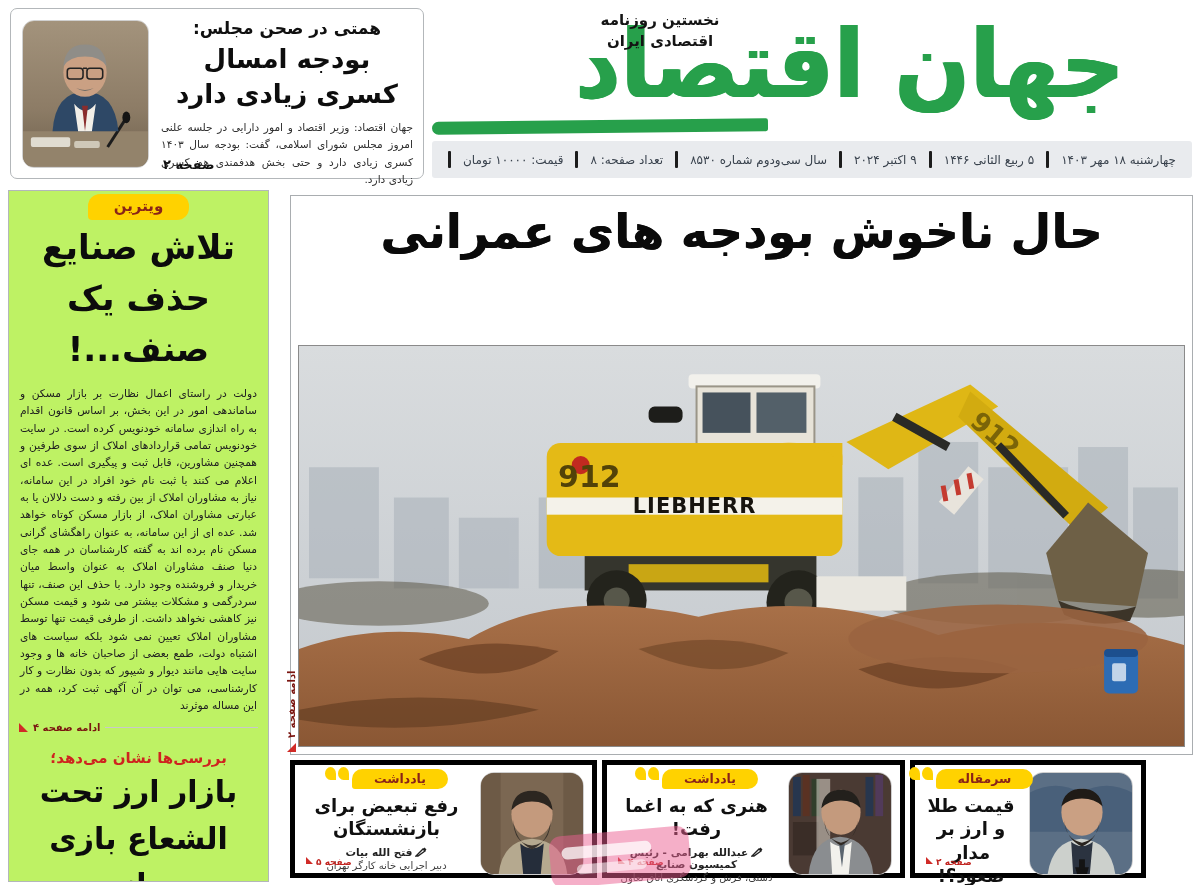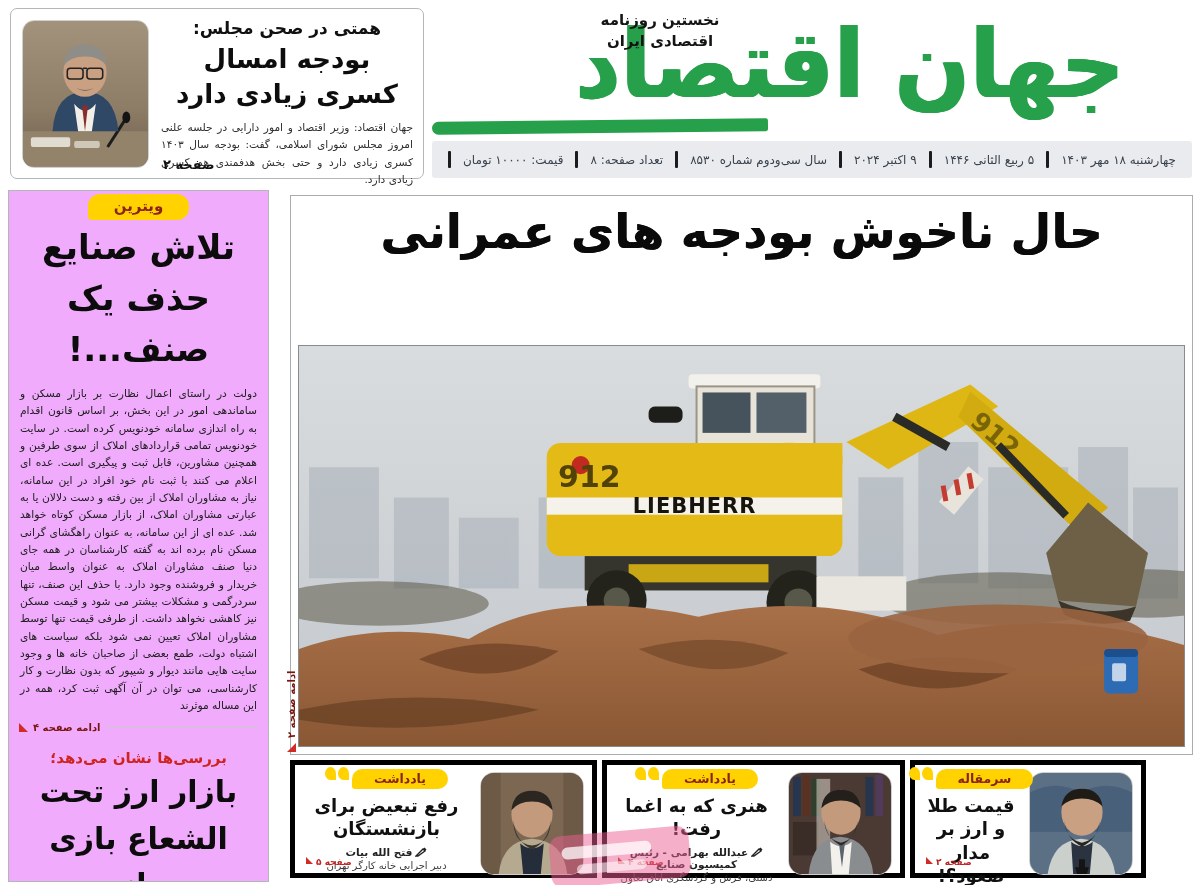--- a/index.html
+++ b/index.html
@@ -30,21 +30,21 @@
   .tagline { position:absolute; left:160px; top:10px; width:140px; text-align:center;
     font-size:15px; font-weight:bold; color:#141414; line-height:1.4; }
   .dateline { position:absolute; left:2px; top:141px; width:760px; height:37px;
     background:#e9ebee; border-radius:3px; display:flex; align-items:center;
     justify-content:space-between; padding:0 16px; direction:rtl; }
   .dl-item { font-size:12px; color:#39424d; white-space:nowrap; }
   .dl-sep { width:3px; height:17px; background:#1c1c1c; border-radius:1px; }
 
   
   .left-col { position:absolute; left:8px; top:190px; width:261px; height:692px;
-    border:1px solid #b3b7ba; background:#f0abfc; overflow:hidden; direction:rtl; }
+    border:1px solid #b3b7ba; background:#bef264; overflow:hidden; direction:rtl; }
   .v-badge-wrap { display:flex; justify-content:center; margin-top:3px; }
   .badge { background:#ffd200; color:#8a2418; font-weight:bold; font-size:15px;
     padding:3px 26px 5px; border-radius:12px 12px 12px 4px; }
   .kicker-red { color:#cf231f; font-weight:bold; font-size:15px; text-align:center; }
   .v-k1 { margin-top:15px; }
   .v-h1 { font-size:34px; font-weight:bold; color:#0c0c0c; text-align:center; line-height:1.5;
     margin-top:2px; letter-spacing:-1px; }
   .v-body { margin:10px 11px 0; font-size:10.7px; color:#202020; text-align:justify;
     line-height:1.62; direction:rtl; }
   .cont-row { display:flex; align-items:center; direction:ltr; margin:8px 10px 16px; gap:5px; }

